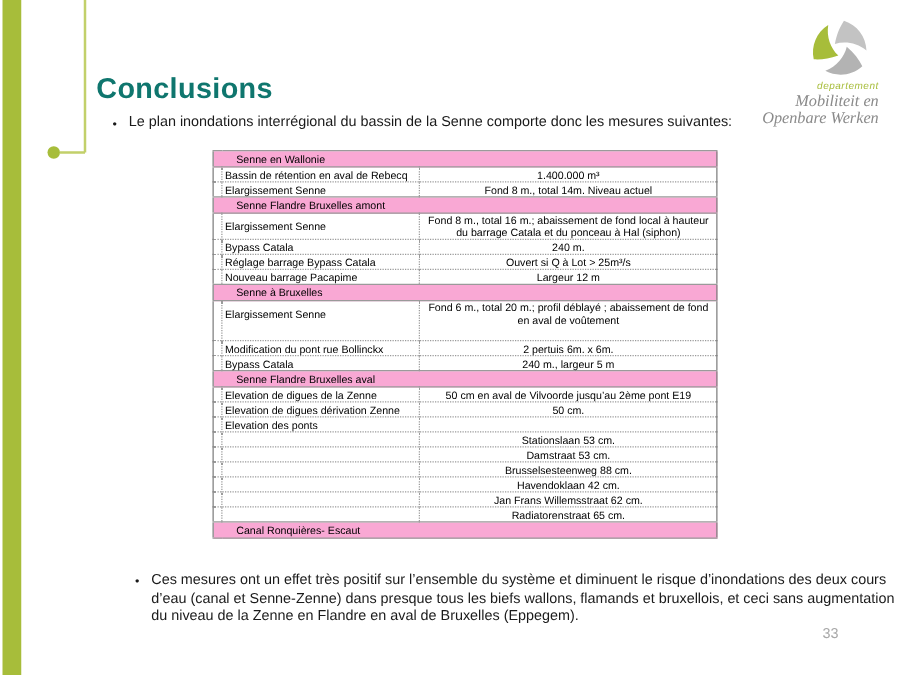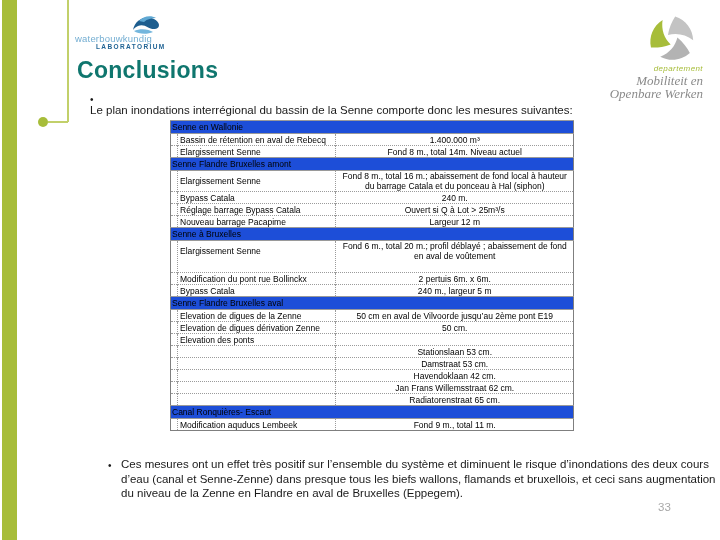--- a/index.html
+++ b/index.html
@@ -26,60 +26,51 @@
                   font-family:"Liberation Serif",serif;white-space:nowrap;}
   .mow-l1{top:61px;}
   .mow-l2{top:74px;}
 
   .title{position:absolute;left:77px;top:57px;margin:0;font-size:23px;font-weight:bold;
          letter-spacing:0.3px;color:#0f766e;}
 
   .bullet{position:absolute;display:flex;font-size:11.5px;color:#1a1a1a;}
   .bullet .marker{width:13px;flex:none;}
   .bullet .marker::before{content:"\2022";font-size:10px;position:relative;top:1px;}
-  .bullet-intro{left:90px;top:92px;width:610px;flex-direction:column;}
+  .bullet-intro{left:90px;top:92px;width:610px;}
   .bullet-conclusion{left:108px;top:457px;width:608px;line-height:14.5px;}
 
   
   .measures{position:absolute;left:170px;top:120px;width:404px;border-collapse:collapse;
             table-layout:fixed;font-size:8.5px;color:#000;}
   .measures td{padding:0 2px;line-height:10px;height:11px;vertical-align:middle;
                border-top:1px dotted #9b9b9b;}
   .measures{border:1px solid #7f7f7f;}
   .measures .c0{width:7px;}
   .measures .c1{width:158px;}
   .measures .c2{width:237px;}
   .measures td.label{border-left:1px dotted #9b9b9b;margin-top:48px;}
   .measures td.value{border-left:1px dotted #9b9b9b;text-align:center;}
-  .measures tr.section td{background:#1d4ed8;border-top:1px solid #9a9a9a;
-                          border-bottom:1px solid #9a9a9a;padding-left:1px;height:12px;}
+  .measures tr.section td{background:#f9a8d4;border-top:1px solid #9a9a9a;
+                          border-bottom:1px solid #9a9a9a;padding-left:18px;height:12px;}
   .measures tr.tall td{padding-bottom:11px;}
   .measures td.vbottom{vertical-align:bottom;}
 
   .page-num{position:absolute;left:658px;top:501px;font-size:11.5px;color:#a8a8a8;}
 </style>
 </head>
 <body>
 
 <div class="slide">
 
   <div class="green-bar"></div>
   <div class="deco-vline"></div>
   <div class="deco-hline"></div>
   <div class="deco-dot"></div>
 
-  <div class="wb-logo">
-    <svg class="wb-icon" width="40" height="26" viewBox="0 0 40 26">
-      <path d="M 8 18 C 10 8 20 3 29 7 C 35 10 36 16 30 17 C 24 18 20 11 13 14 C 10 15 9 17 8 18 Z" fill="#1d5e8f"></path>
-      <path d="M 14 9 C 18 4 26 3 31 6 C 27 6 22 7 19 10 Z" fill="#5fa8d3"></path>
-      <path d="M 9 19 C 15 16 24 17 28 20 C 22 23 13 22 9 19 Z" fill="#74b6dd"></path>
-    </svg>
-    <div class="wb-name">waterbouwkundig</div>
-    <div class="wb-sub">LABORATORIUM</div>
-  </div>
 
   <div class="mow-logo">
     <svg class="mow-icon" width="56" height="50" viewBox="-32 -32 64 64">
       <g>
         <path d="M -1 -29 C 13 -27 24 -17 27 -3 C 16 -9 4 -9 -6 -4 C -6 -14 -4 -22 -1 -29 Z" fill="#c3c3c3" transform="rotate(10)"></path>
         <path d="M -1 -29 C 13 -27 24 -17 27 -3 C 16 -9 4 -9 -6 -4 C -6 -14 -4 -22 -1 -29 Z" fill="#b3b3b3" transform="rotate(130)"></path>
         <path d="M -1 -29 C 13 -27 24 -17 27 -3 C 16 -9 4 -9 -6 -4 C -6 -14 -4 -22 -1 -29 Z" fill="#a7bd3a" transform="rotate(250)"></path>
       </g>
     </svg>
     <div class="mow-dep">departement</div>
@@ -179,39 +170,39 @@
           <td class="value">Stationslaan 53 cm.</td>
         </tr>
         <tr>
           <td class="indent"></td>
           <td class="label"></td>
           <td class="value">Damstraat 53 cm.</td>
         </tr>
         <tr>
           <td class="indent"></td>
           <td class="label"></td>
+          <td class="value">Brusselsesteenweg 88 cm.</td>
+        </tr>
+        <tr>
+          <td class="indent"></td>
+          <td class="label"></td>
           <td class="value">Havendoklaan 42 cm.</td>
         </tr>
         <tr>
           <td class="indent"></td>
           <td class="label"></td>
           <td class="value">Jan Frans Willemsstraat 62 cm.</td>
         </tr>
         <tr>
           <td class="indent"></td>
           <td class="label"></td>
           <td class="value">Radiatorenstraat 65 cm.</td>
         </tr>
         <tr class="section">
           <td colspan="3">Canal Ronquières- Escaut</td>
-        </tr>
-        <tr>
-          <td class="indent"></td>
-          <td class="label">Modification aquducs Lembeek</td>
-          <td class="value">Fond 9 m., total 11 m.</td>
         </tr>
       </tbody>
   </table>
 
   <div class="bullet bullet-conclusion">
     <span class="marker"></span>
     <span class="btext">Ces mesures ont un effet très positif sur l’ensemble du système et diminuent le risque d’inondations des deux cours d’eau (canal et Senne-Zenne) dans presque tous les biefs wallons, flamands et bruxellois, et ceci sans augmentation du niveau de la Zenne en Flandre en aval de Bruxelles (Eppegem).</span>
   </div>
 
   <div class="page-num">33</div>

